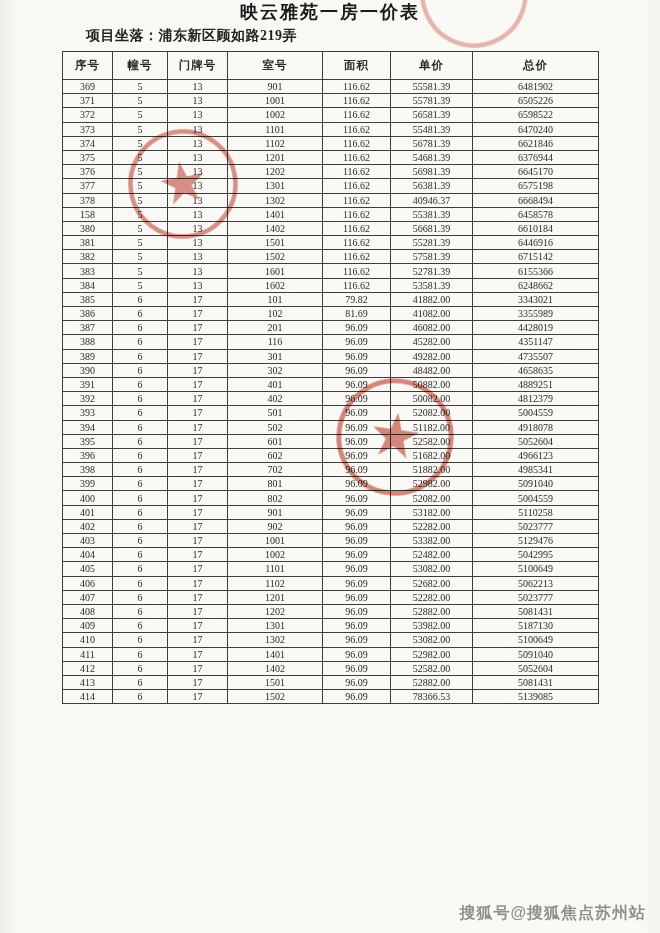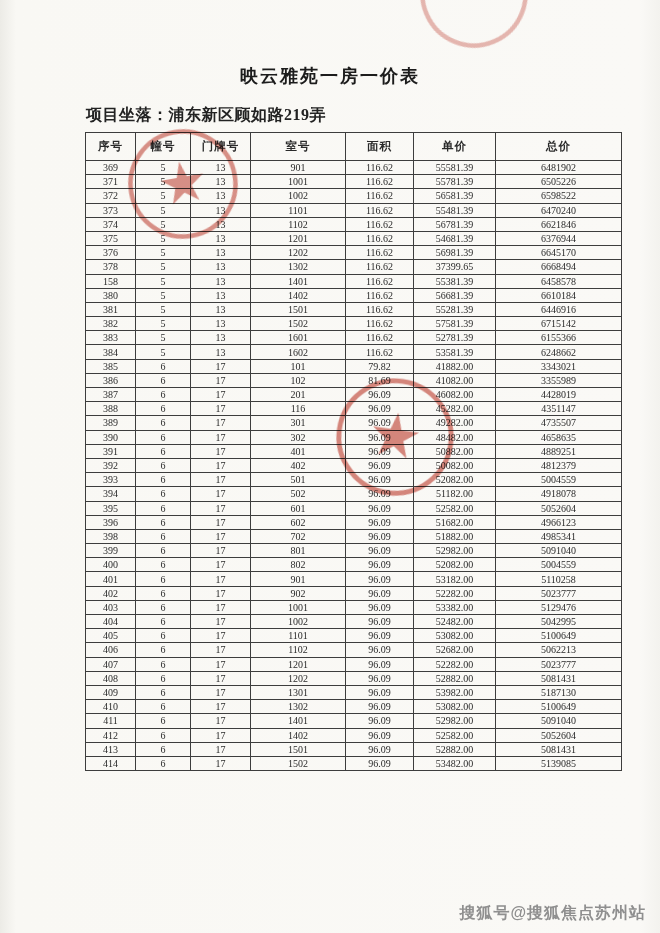--- a/index.html
+++ b/index.html
@@ -10,37 +10,36 @@
     overflow: hidden;
   }
   .page {
     position: relative;
     width: 660px;
     height: 933px;
     background: linear-gradient(90deg, #ecebe6 0px, #f9f8f4 16px, #faf9f6 640px, #f3f2ee 660px);
     overflow: hidden;
   }
   .title {
-    padding-top: 64px;
     text-align: center;
     font-size: 18px;
     font-weight: bold;
     letter-spacing: 2px;
     color: #1c1c1c;
   }
   .location {
-    margin: 17px 0 6px 86px;
-    font-size: 16px;
+    margin: 3px 0 6px 86px;
+    font-size: 14px;
     font-weight: bold;
     color: #222;
     letter-spacing: 0.5px;
   }
   table.price-table {
     border-collapse: collapse;
-    margin-left: 85px;
+    margin-left: 62px;
     width: 536px;
     table-layout: fixed;
   }
   .price-table th, .price-table td {
     border: 1px solid #3d3d3d;
     text-align: center;
     vertical-align: middle;
     white-space: nowrap;
     overflow: hidden;
     color: #2a2a2a;
@@ -172,26 +171,35 @@
         <tr>
           <td>376</td>
           <td>5</td>
           <td>13</td>
           <td>1202</td>
           <td>116.62</td>
           <td>56981.39</td>
           <td>6645170</td>
         </tr>
         <tr>
+          <td>377</td>
+          <td>5</td>
+          <td>13</td>
+          <td>1301</td>
+          <td>116.62</td>
+          <td>56381.39</td>
+          <td>6575198</td>
+        </tr>
+        <tr>
           <td>378</td>
           <td>5</td>
           <td>13</td>
           <td>1302</td>
           <td>116.62</td>
-          <td>37399.65</td>
+          <td>40946.37</td>
           <td>6668494</td>
         </tr>
         <tr>
           <td>158</td>
           <td>5</td>
           <td>13</td>
           <td>1401</td>
           <td>116.62</td>
           <td>55381.39</td>
           <td>6458578</td>
@@ -492,21 +500,21 @@
           <td>96.09</td>
           <td>52882.00</td>
           <td>5081431</td>
         </tr>
         <tr>
           <td>414</td>
           <td>6</td>
           <td>17</td>
           <td>1502</td>
           <td>96.09</td>
-          <td>53482.00</td>
+          <td>78366.53</td>
           <td>5139085</td>
         </tr>
       </tbody>
   </table>
 
   <div class="stamp stamp-1">
     <svg width="114" height="114" viewBox="0 0 200 200">
       <circle cx="100" cy="100" r="92" fill="none" stroke="#c0392b" stroke-width="8"></circle>
       <polygon points="100,60 108.98,87.64 138.04,87.64 114.53,104.72 123.51,132.36 100,115.28 76.49,132.36 85.47,104.72 61.96,87.64 91.02,87.64" fill="#c0392b"></polygon>
     </svg>

